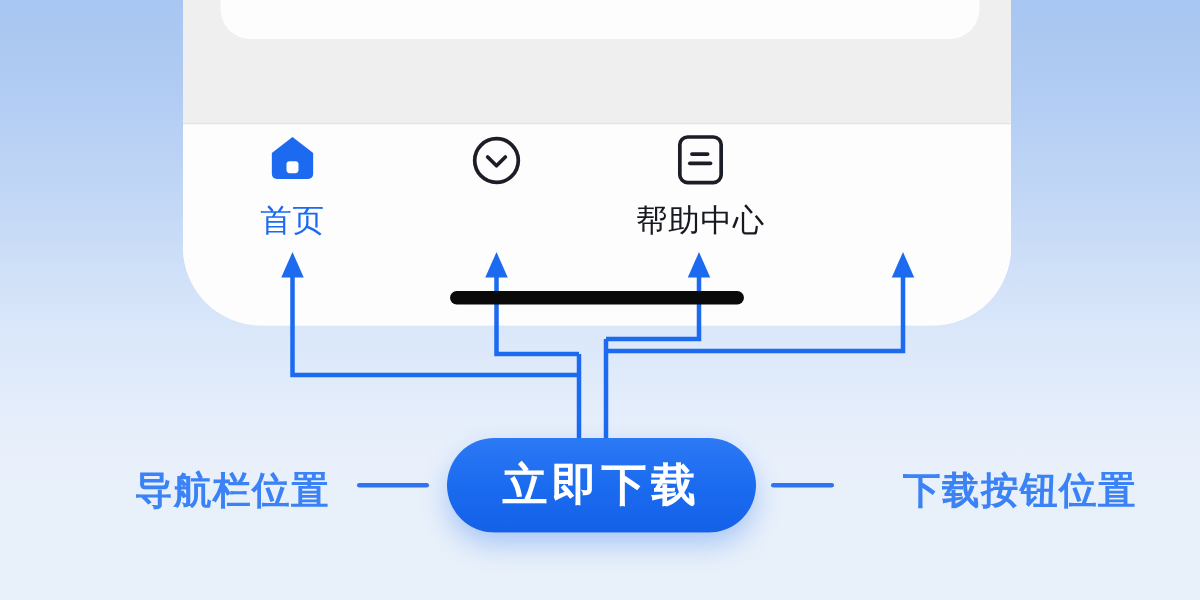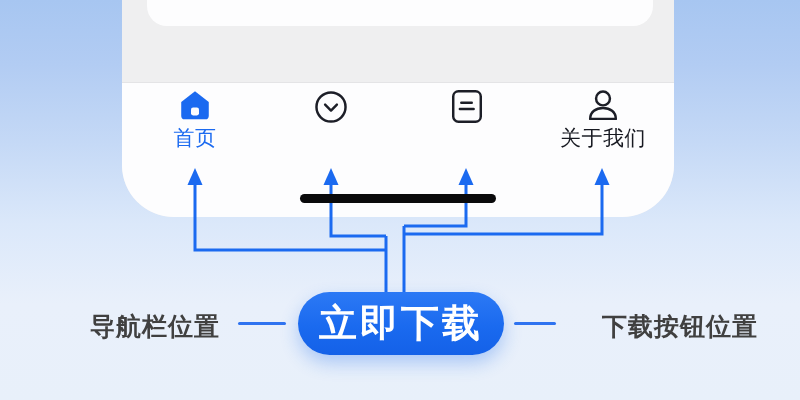--- a/index.html
+++ b/index.html
@@ -16,43 +16,43 @@
     position:absolute;left:25px;top:0;width:506px;height:26px;
     background:#fdfdfe;border-radius:0 0 20px 20px;
   }
   .tab-bar{
     position:absolute;left:0;right:0;top:82px;bottom:0;
     background:#fdfdfe;border-top:1px solid #e4e4e6;
     border-radius:0 0 52px 52px;
   }
   .tab-item{
     position:absolute;top:5px;width:120px;
-    display:flex;flex-direction:column;align-items:center;gap:0;
+    display:flex;flex-direction:column;align-items:center;gap:10px;
     color:#171921;cursor:pointer;
   }
   .tab-item .tab-label{font-size:21px;line-height:24px;letter-spacing:.5px;}
   .tab-item.active{color:#1b6af0;}
   .ti-0{left:13px;} .ti-1{left:149px;} .ti-2{left:285px;} .ti-3{left:421px;}
   .tab-icon{width:38px;height:38px;display:block;}
   .home-indicator{
     position:absolute;left:178px;top:194px;width:196px;height:9px;
     background:#0a0a0b;border-radius:5px;z-index:3;
   }
   .arrows{position:absolute;left:0;top:0;width:800px;height:400px;z-index:2;pointer-events:none;}
   .cta{
     position:absolute;left:298px;top:292px;width:206px;height:63px;
     border:none;border-radius:32px;cursor:pointer;z-index:4;
     background:linear-gradient(180deg,#2c79f5 0%,#1a6aef 55%,#1461e8 100%);
     box-shadow:0 8px 18px rgba(27,106,240,.30);
-    color:#ffffff;font-size:38px;font-weight:bold;letter-spacing:3px;
+    color:#ffffff;font-size:30px;font-weight:bold;letter-spacing:3px;
     font-family:"Liberation Sans","DejaVu Sans",sans-serif;
     display:flex;align-items:center;justify-content:center;
   }
   .callout{
-    position:absolute;top:310px;font-size:25px;font-weight:bold;color:#404040;
+    position:absolute;top:310px;font-size:25px;font-weight:bold;color:#3b82f6;
     letter-spacing:1px;white-space:nowrap;z-index:4;
   }
   .callout-left{left:90px;}
   .callout-right{left:602px;}
   .callout-line{
     position:absolute;top:322px;height:3px;background:#2f73f0;border-radius:2px;z-index:4;
   }
   .line-left{left:238px;width:48px;}
   .line-right{left:514px;width:42px;}
 </style>
@@ -78,29 +78,23 @@
         <polyline points="13.8,17.5 20,23.7 26.2,17.5" fill="none" stroke="#1c1e27" stroke-width="2.6" stroke-linecap="round" stroke-linejoin="round"></polyline>
       </svg>
     </div>
 
     <div class="tab-item ti-2">
       <svg class="tab-icon" viewBox="0 0 40 40">
         <rect x="5.5" y="3.5" width="29" height="32" rx="5.5" fill="none" stroke="#1c1e27" stroke-width="2.6"></rect>
         <line x1="14" y1="15.5" x2="25" y2="15.5" stroke="#1c1e27" stroke-width="2.6" stroke-linecap="round"></line>
         <line x1="12.5" y1="22" x2="27" y2="22" stroke="#1c1e27" stroke-width="2.6" stroke-linecap="round"></line>
       </svg>
+      <span class="tab-label">帮助中心</span>
     </div>
 
-    <div class="tab-item ti-3">
-      <svg class="tab-icon" viewBox="0 0 40 40">
-        <circle cx="20" cy="11" r="7.3" fill="none" stroke="#1c1e27" stroke-width="2.6"></circle>
-        <path d="M6.5 32.5 C6.5 25 12.6 21 20 21 C27.4 21 33.5 25 33.5 32.5 Z" fill="none" stroke="#1c1e27" stroke-width="2.6" stroke-linejoin="round"></path>
-      </svg>
-      <span class="tab-label">关于我们</span>
-    </div>
 
   </div>
   <div class="home-indicator"></div>
 </div>
 
 <svg class="arrows" viewBox="0 0 800 400">
   <g stroke="#1b6af0" stroke-width="3" fill="none">
     <path d="M195 183 V250 H386"></path>
     <path d="M331 183 V236 H386"></path>
     <path d="M386 236 V292"></path>

